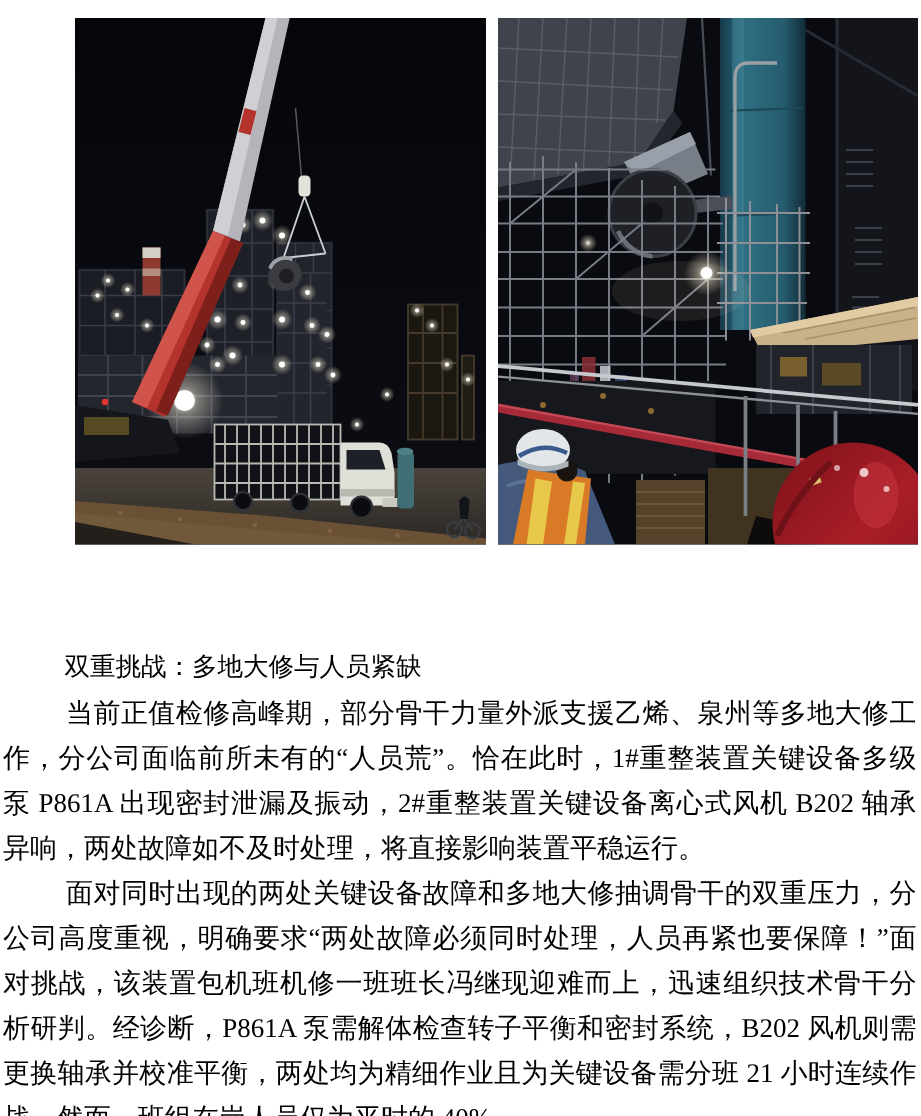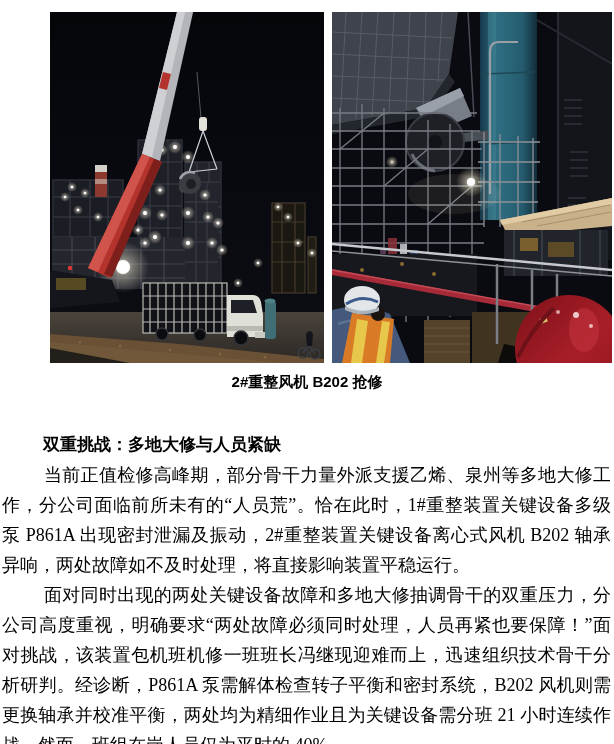--- a/index.html
+++ b/index.html
@@ -6,21 +6,21 @@
   .page{position:relative;width:614px;height:744px;background:#ffffff;overflow:hidden;
         font-family:"Liberation Serif","DejaVu Serif",serif;color:#000;}
   .photo{position:absolute;top:12px;overflow:hidden;background:#08090d;}
   .photo svg{display:block;}
   #photo-left{left:50px;width:274px;height:351px;}
   #photo-right{left:332px;width:280px;height:351px;}
   .caption{position:absolute;left:0;right:0;top:373px;text-align:center;
            font-family:"Liberation Sans","DejaVu Sans",sans-serif;
            font-size:15px;font-weight:600;line-height:18px;}
   .textblock{position:absolute;left:2px;right:3px;top:429px;}
-  .textblock h2{font-size:17px;font-weight:700;margin:0;line-height:31px;text-indent:41px;}
+  .textblock h2{font-size:17px;font-weight:400;margin:0;line-height:31px;text-indent:41px;}
   .textblock p{font-size:18px;line-height:30px;margin:0;text-align:justify;text-indent:42px;}
 </style>
 </head>
 <body>
 
 <div class="page">
 
   <div class="photo" id="photo-left" title="夜间吊装抢修现场（红色吊车吊装风机部件）">
     <svg viewBox="0 0 274 351" width="274" height="351">
       <defs>
@@ -323,21 +323,20 @@
       <circle cx="237" cy="337" r="54" fill="url(#helmR)"></circle>
       <ellipse cx="252" cy="318" rx="15" ry="22" fill="#c43540" opacity="0.55"></ellipse>
       <circle cx="244" cy="303" r="3" fill="#f4d9d6" opacity="0.9"></circle>
       <circle cx="259" cy="314" r="2" fill="#f4d9d6" opacity="0.8"></circle>
       <circle cx="226" cy="300" r="2" fill="#f4d9d6" opacity="0.7"></circle>
       <rect x="208" y="306" width="7" height="5" fill="#d8c06a" transform="rotate(-20 211 308)"></rect>
       <path d="M186,345 Q200,316 222,296" stroke="#6e1118" stroke-width="4" fill="none"></path>
     </svg>
   </div>
 
-  <div class="caption">2#重整风机 B202 抢修</div>
 
   <div class="textblock">
     <h2>双重挑战：多地大修与人员紧缺</h2>
     <p>当前正值检修高峰期，部分骨干力量外派支援乙烯、泉州等多地大修工作，分公司面临前所未有的“人员荒”。恰在此时，1#重整装置关键设备多级泵 P861A 出现密封泄漏及振动，2#重整装置关键设备离心式风机 B202 轴承异响，两处故障如不及时处理，将直接影响装置平稳运行。</p>
     <p>面对同时出现的两处关键设备故障和多地大修抽调骨干的双重压力，分公司高度重视，明确要求“两处故障必须同时处理，人员再紧也要保障！”面对挑战，该装置包机班机修一班班长冯继现迎难而上，迅速组织技术骨干分析研判。经诊断，P861A 泵需解体检查转子平衡和密封系统，B202 风机则需更换轴承并校准平衡，两处均为精细作业且为关键设备需分班 21 小时连续作战，然而，班组在岗人员仅为平时的 40%。</p>
   </div>
 
 </div>
 
 </body></html>

